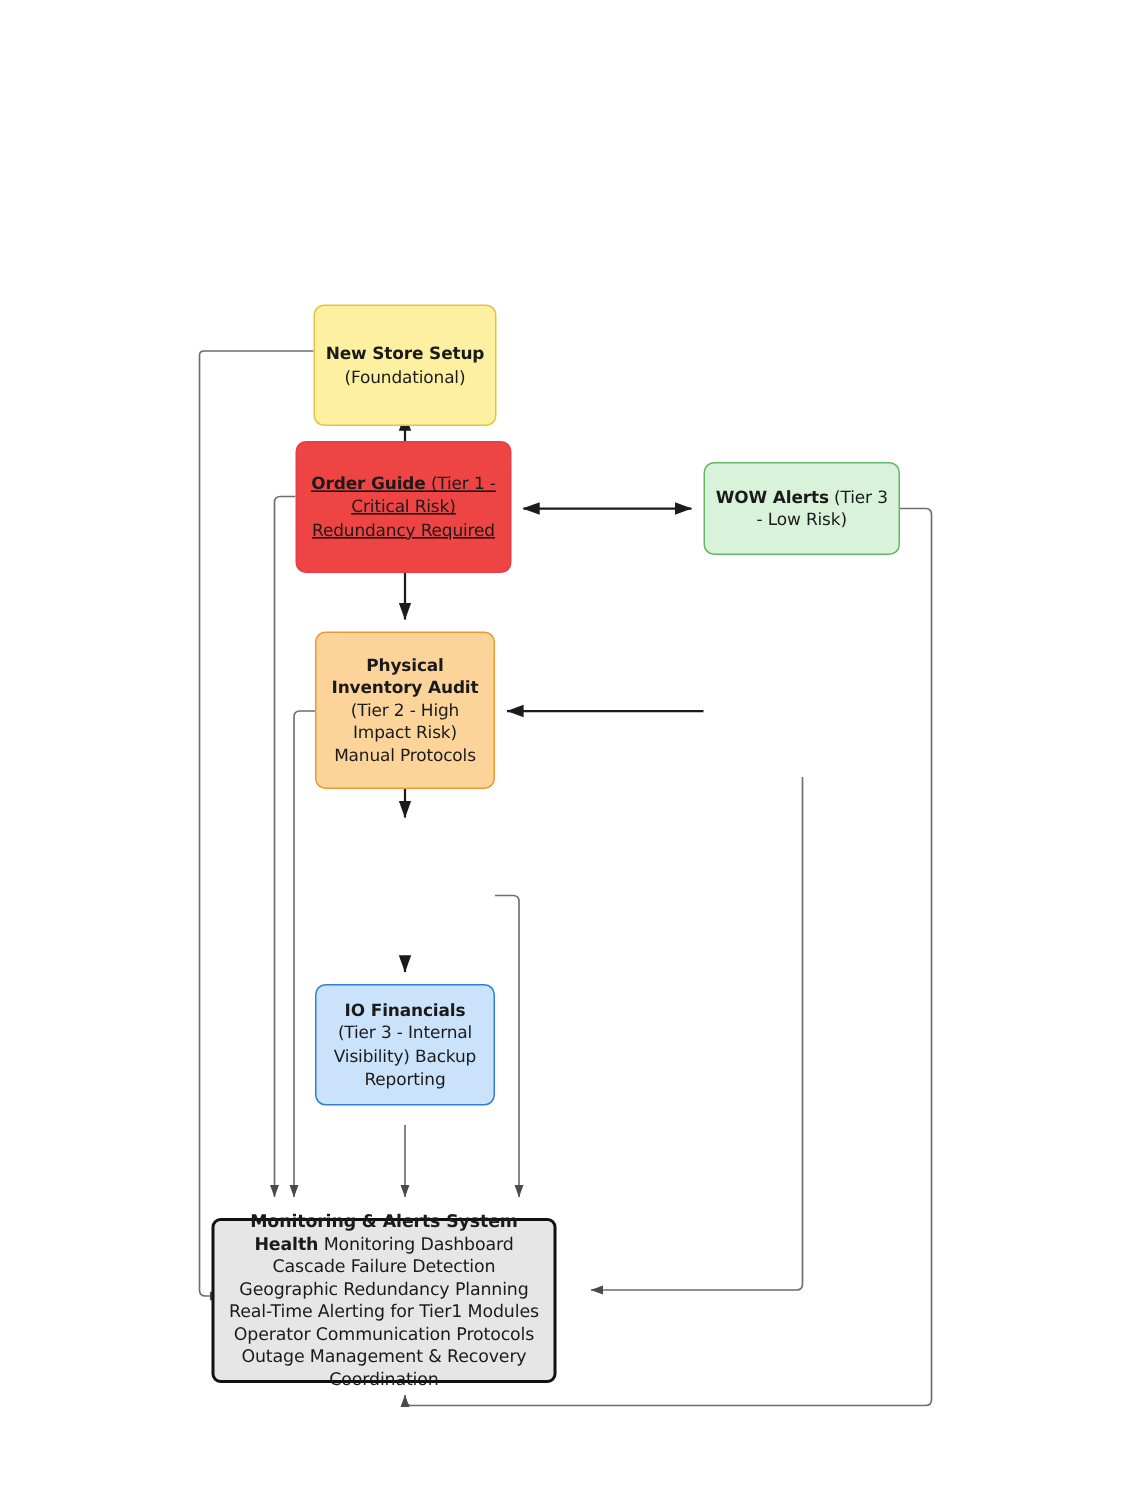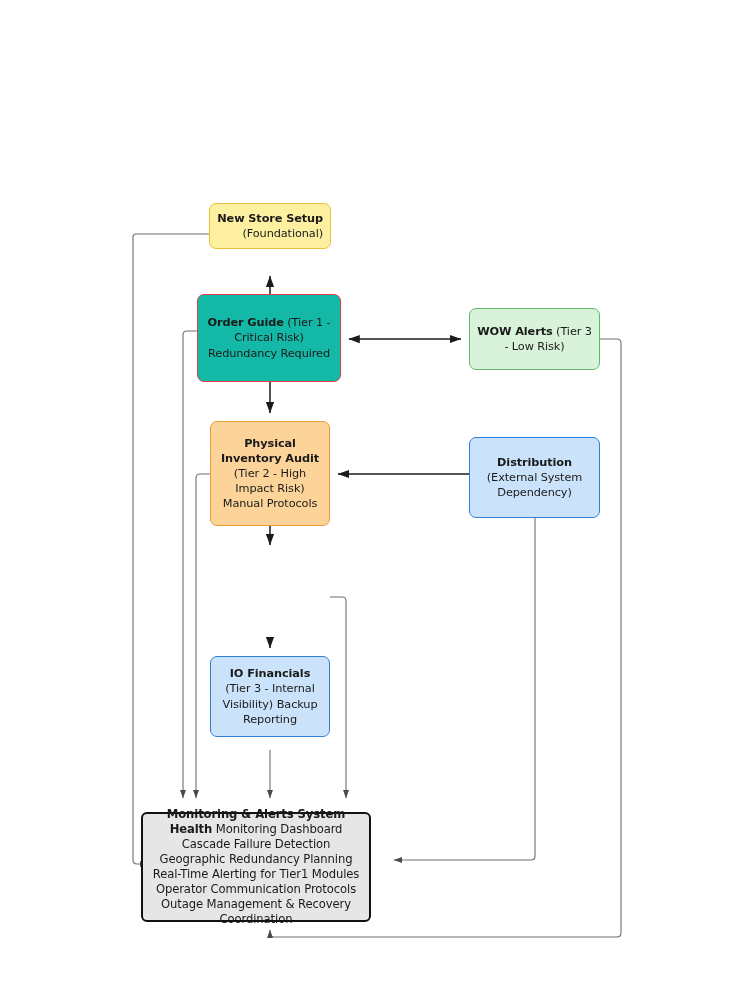--- a/index.html
+++ b/index.html
@@ -46,22 +46,23 @@
     letter-spacing: -0.1px;
   }
   .node .txt b {
     font-weight: bold;
   }
   .n-yellow {
     background: #fdf0a0;
     border: 1.4px solid #e8c33a;
   }
   .n-red {
-    background: #14b8a6;
+    background: #ef4444;
     border: 1.4px solid #e63e46;
+    text-decoration: underline;
   }
   .n-green {
     background: #d9f2da;
     border: 1.4px solid #61b967;
   }
   .n-orange {
     background: #fcd49a;
     border: 1.4px solid #eb9a33;
   }
   .n-blue {
@@ -122,21 +123,21 @@
       <path d="M270,382 L270,413" marker-end="url(#arrowdark)"></path>
 
       <path d="M469,474 L338,474" marker-end="url(#arrowdark)"></path>
 
       <path d="M270,526 L270,545" marker-end="url(#arrowdark)"></path>
 
       <path d="M270,641 L270,648" marker-end="url(#arrowdark)"></path>
     </g>
   </svg>
 
-  <div class="node n-yellow" style="left:209px; top:203px; width:122px; height:46px;text-align:right;">
+  <div class="node n-yellow" style="left:209px; top:203px; width:122px; height:81px;">
     <span class="txt">
       <b>New Store Setup</b> 
       <span>(Foundational)</span>
     </span>
   </div>
 
   <div class="node n-red" style="left:197px; top:294px; width:144px; height:88px;">
     <span class="txt">
       <b>Order Guide</b> 
       <span>(Tier 1 - Critical Risk) Redundancy Required</span>
@@ -150,26 +151,20 @@
     </span>
   </div>
 
   <div class="node n-orange" style="left:210px; top:421px; width:120px; height:105px;">
     <span class="txt">
       <b>Physical Inventory Audit</b> 
       <span>(Tier 2 - High Impact Risk) Manual Protocols</span>
     </span>
   </div>
 
-  <div class="node n-blue" style="left:469px; top:437px; width:131px; height:81px;">
-    <span class="txt">
-      <b>Distribution</b> 
-      <span>(External System Dependency)</span>
-    </span>
-  </div>
 
 
   <div class="node n-blue" style="left:210px; top:656px; width:120px; height:81px;">
     <span class="txt">
       <b>IO Financials</b> 
       <span>(Tier 3 - Internal Visibility) Backup Reporting</span>
     </span>
   </div>
 
   <div class="node n-gray" style="left:141px; top:812px; width:230px; height:110px;">

